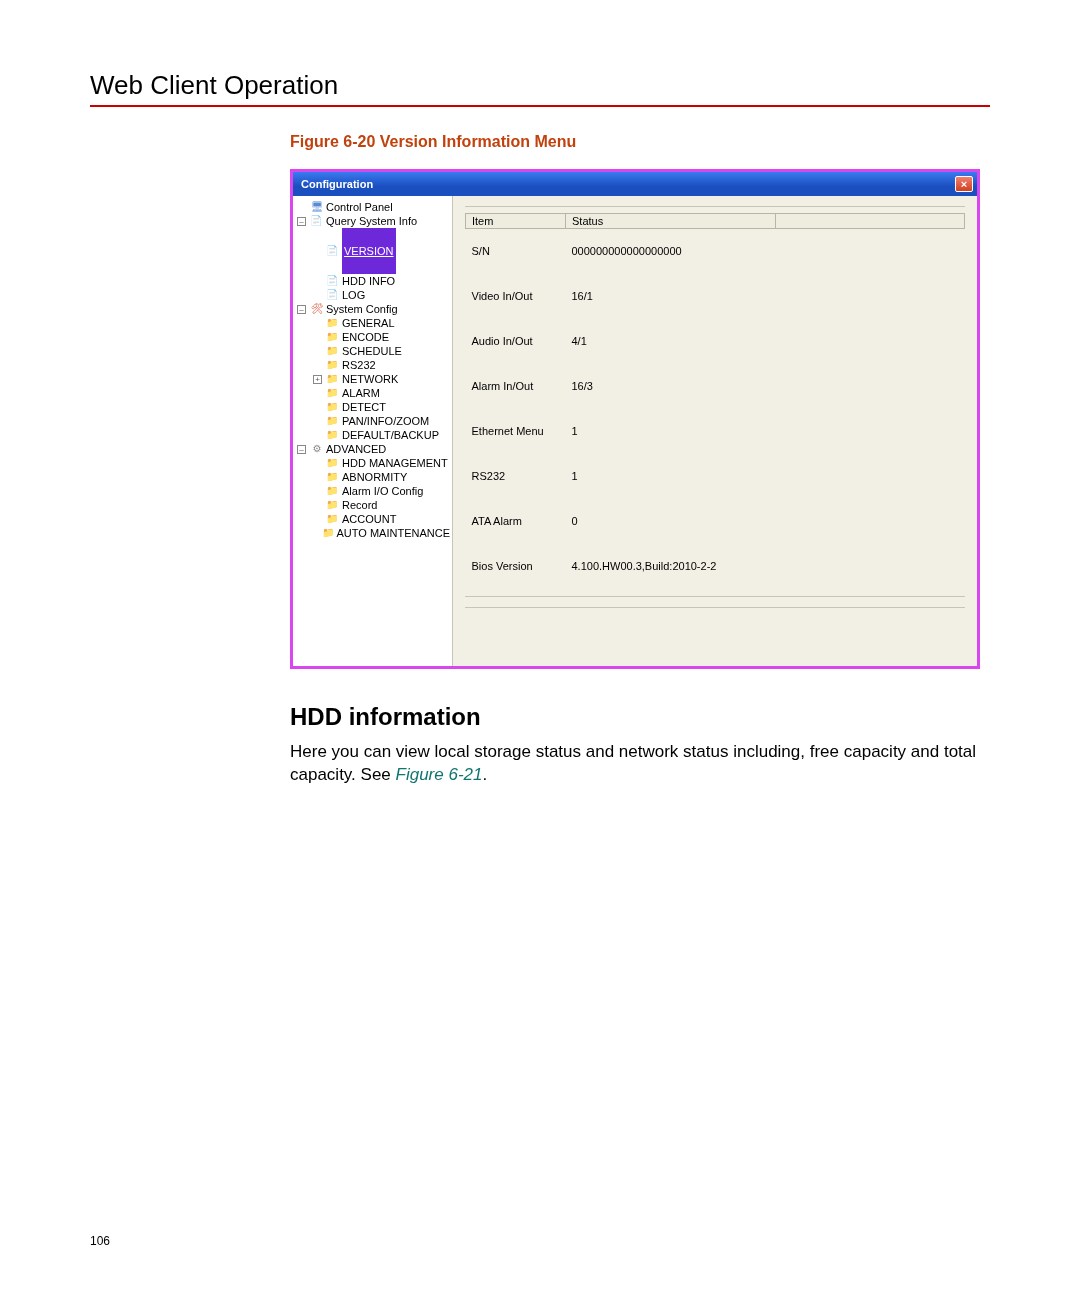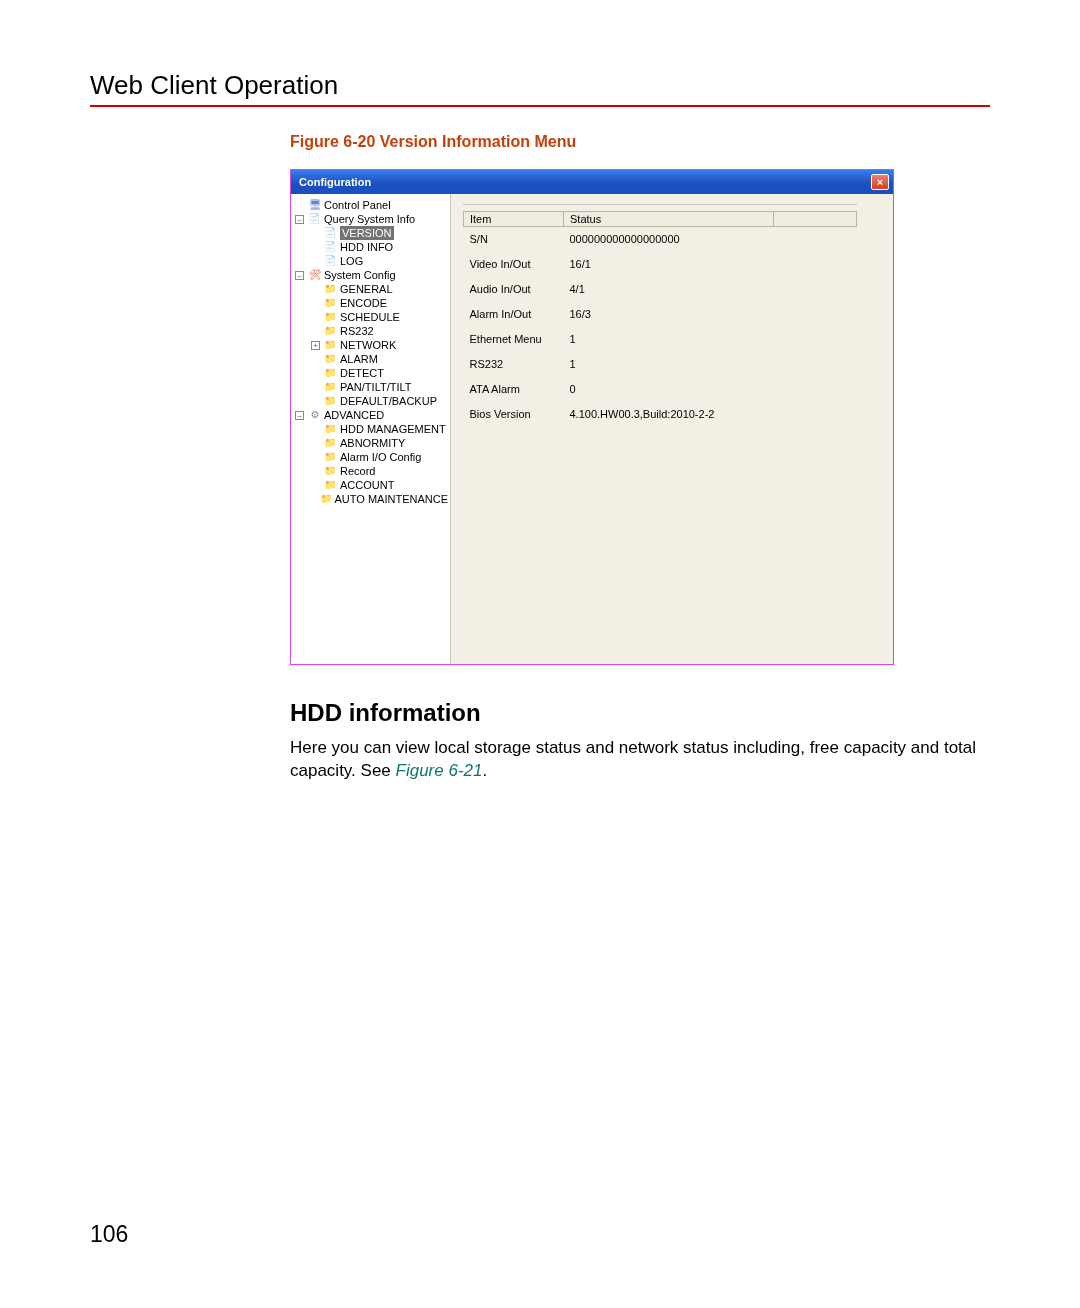--- a/index.html
+++ b/index.html
@@ -2,49 +2,49 @@
 <html><head>
 <meta charset="utf-8">
 <style>
   * { box-sizing: border-box; margin: 0; padding: 0; }
   html, body { width: 1080px; height: 1308px; background: #fff; font-family: Arial, Helvetica, sans-serif; color: #000; }
   .page { padding: 70px 90px 40px 90px; position: relative; height: 100%; }
   .page-title { font-size: 26px; font-weight: 400; margin-bottom: 4px; }
   .red-rule { border: none; border-top: 2px solid #c00; margin-bottom: 26px; }
   .figure-caption { color: #c2410c; font-weight: 700; font-size: 16px; margin-left: 200px; margin-bottom: 18px; }
   .screenshot-wrap { margin-left: 200px; margin-bottom: 30px; }
-  .win { width: 604px; border: 1px solid #d946ef; font-family: Tahoma, Arial, sans-serif; font-size: 11px; }
+  .win { width: 690px; border: 3px solid #d946ef; font-family: Tahoma, Arial, sans-serif; font-size: 11px; }
   .titlebar { height: 24px; background: linear-gradient(to bottom, #3a7bf0 0%, #1a4fc0 60%, #1a4fc0 100%); display: flex; align-items: center; justify-content: space-between; padding: 0 4px 0 8px; color: #fff; font-weight: 700; }
   .closebtn { width: 18px; height: 16px; background: linear-gradient(to bottom, #f08070, #d04020); border: 1px solid #fff; border-radius: 2px; display: flex; align-items: center; justify-content: center; color: #fff; font-size: 11px; font-weight: 700; line-height: 1; cursor: default; }
   .win-body { display: flex; height: 470px; background: #f2efe4; }
   .tree-pane { width: 160px; background: #fff; border-right: 1px solid #c7c4b8; padding: 4px 2px; overflow: hidden; }
-  .content-pane { flex: 1; background: #f2efe4; display: flex; flex-direction: row; }
+  .content-pane { flex: 1; background: #f2efe4; display: flex; flex-direction: column; }
   .content-upper { flex: 1; padding: 10px 12px 0 12px; }
   .content-lower { height: 70px; border-top: 1px solid #c7c4b8; background:#f2efe4; margin: 0 12px 0 12px; }
   .hr-line { border: none; border-top: 1px solid #c7c4b8; margin-bottom: 6px; }
   .info-table { width: 100%; border-collapse: collapse; font-size: 11px; }
   .info-table th { text-align: left; font-weight: 400; border: 1px solid #b8b4a6; background: #efece0; padding: 1px 6px; }
-  .info-table td { padding: 6px 6px; line-height: 13px; }
+  .info-table td { padding: 16px 6px; line-height: 13px; }
   .tree { list-style: none; font-size: 11px; color: #000; }
   .tree ul { list-style: none; padding-left: 14px; }
   .tree li { white-space: nowrap; line-height: 14px; position: relative; padding-left: 2px; }
   .row { display: flex; align-items: center; gap: 2px; }
   .exp { display: inline-flex; width: 9px; height: 9px; border: 1px solid #888; font-size: 8px; line-height: 7px; justify-content: center; align-items: center; margin-right: 2px; background:#fff; color:#555;}
   .noexp { display:inline-block; width:11px; }
   .icon { display: inline-flex; width: 14px; height: 12px; align-items: center; justify-content: center; font-size: 10px; }
   .icon-monitor { color:#5a8ad6; }
   .icon-doc { color:#2a7a2a; }
   .icon-folder { color:#e6b84a; }
   .icon-tool { color:#d64a2a; }
   .icon-gear { color:#888; }
-  .sel { background: #737373; color: #fff; padding: 0 2px; }
+  .sel { background: #6d28d9; color: #fff; padding: 16px 2px; text-decoration: underline; }
   .section-h { font-size: 24px; font-weight: 700; margin-left: 200px; margin-bottom: 10px; margin-top: 34px; }
   .body-text { font-size: 17px; margin-left: 200px; line-height: 1.35; max-width: 700px; }
   .fig-ref { color: #0f766e; font-style: italic; }
-  .page-num { position: absolute; bottom: 60px; left: 90px; font-size: 23px; }
+  .page-num { position: absolute; bottom: 60px; left: 90px; font-size: 12px; }
 </style>
 </head>
 <body>
 
 <div class="page">
   <div class="page-title">Web Client Operation</div>
   <hr class="red-rule">
 
   <div class="figure-caption">Figure 6-20 Version Information Menu</div>
 
@@ -147,21 +147,21 @@
                     <div class="row">
                       <span class="noexp"></span>
                       <span class="icon icon-folder">📁</span>
                       <span>DETECT</span>
                     </div>
                   </li>
                 <li>
                     <div class="row">
                       <span class="noexp"></span>
                       <span class="icon icon-folder">📁</span>
-                      <span>PAN/TILT/TILT</span>
+                      <span>PAN/INFO/ZOOM</span>
                     </div>
                   </li>
                 <li>
                     <div class="row">
                       <span class="noexp"></span>
                       <span class="icon icon-folder">📁</span>
                       <span>DEFAULT/BACKUP</span>
                     </div>
                   </li>
               </ul>

